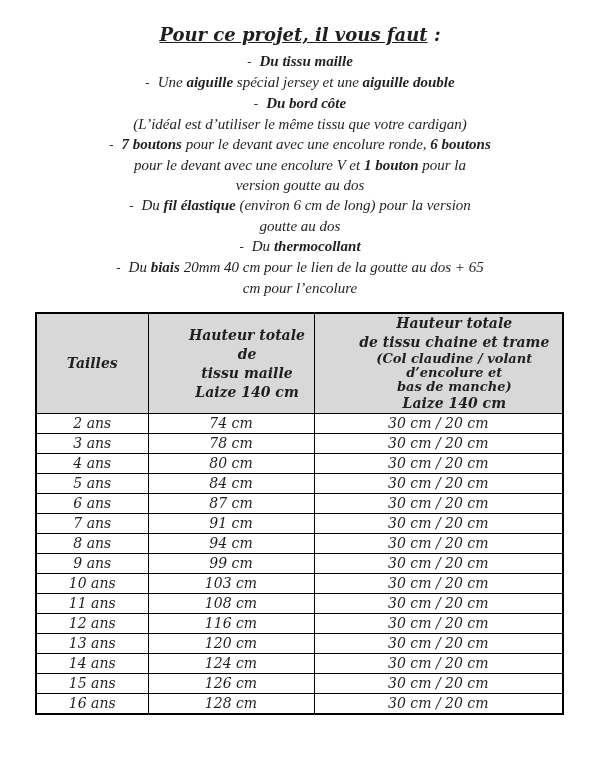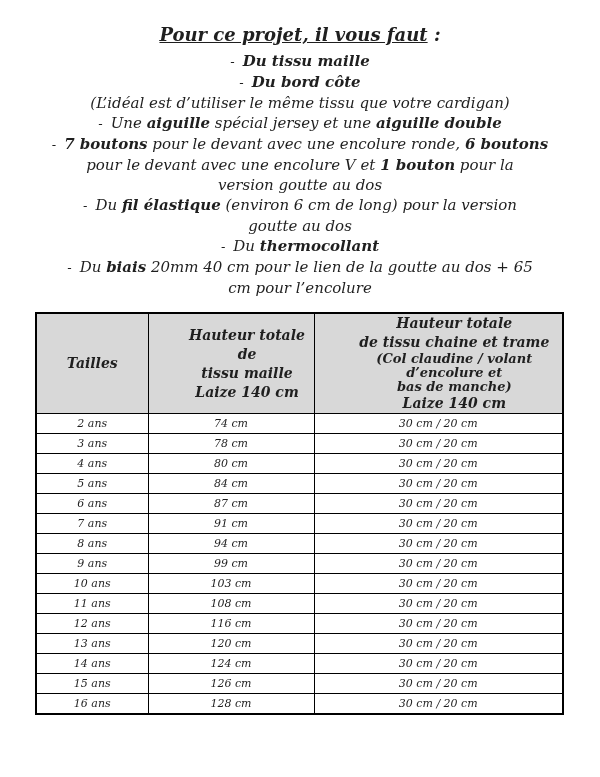--- a/index.html
+++ b/index.html
@@ -22,20 +22,21 @@
     font-weight:700;
     margin:24px 0 2px 0;
   }
   .title .u{text-decoration:underline;}
   .materials-list{margin-top:6px;}
   .list-item{
     margin:0 18px;
     text-align:center;
     font-size:15px;
     line-height:20px;
+    font-family:Liberation Serif, serif;
   }
   .list-item .line{text-align:center;}
   .b{font-weight:700;}
   .bullet{margin-right:8px;font-size:13px;}
   table.sizes-table{
     border-collapse:collapse;
     table-layout:fixed;
     margin:14px 0 0 35px;
     border:2px solid var(--border);
   }
@@ -49,43 +50,43 @@
   .sizes-table thead th{
     background:var(--header-bg);
     height:94px;
     font-weight:700;
     font-size:14px;
     line-height:19px;
     font-style:italic;
   }
   .sizes-table td{
     height:19px;
-    font-size:11px;
+    font-size:14px;
     line-height:19px;
   }
   .hline{display:block;padding-left:32px;}
   .hline.small{font-size:13px;line-height:14px;}
 </style>
 </head>
 <body>
 
 <div class="page">
 
   <h1 class="title"><span class="u">Pour ce projet, il vous faut</span><span> :</span></h1>
 
   <div class="materials-list">
       <div class="list-item">
         <div class="line"><span class="bullet">-</span><span class="b">Du tissu maille</span></div>
       </div>
       <div class="list-item">
+        <div class="line"><span class="bullet">-</span><span>Une </span><span class="b">aiguille</span><span> spécial jersey et une </span><span class="b">aiguille double</span></div>
+      </div>
+      <div class="list-item">
         <div class="line"><span class="bullet">-</span><span class="b">Du bord côte</span></div>
         <div class="line"><span>(L’idéal est d’utiliser le même tissu que votre cardigan)</span></div>
-      </div>
-      <div class="list-item">
-        <div class="line"><span class="bullet">-</span><span>Une </span><span class="b">aiguille</span><span> spécial jersey et une </span><span class="b">aiguille double</span></div>
       </div>
       <div class="list-item">
         <div class="line"><span class="bullet">-</span><span class="b">7 boutons</span><span> pour le devant avec une encolure ronde, </span><span class="b">6 boutons</span></div>
         <div class="line"><span>pour le devant avec une encolure V et </span><span class="b">1 bouton</span><span> pour la</span></div>
         <div class="line"><span>version goutte au dos</span></div>
       </div>
       <div class="list-item">
         <div class="line"><span class="bullet">-</span><span>Du </span><span class="b">fil élastique</span><span> (environ 6 cm de long) pour la version</span></div>
         <div class="line"><span>goutte au dos</span></div>
       </div>

